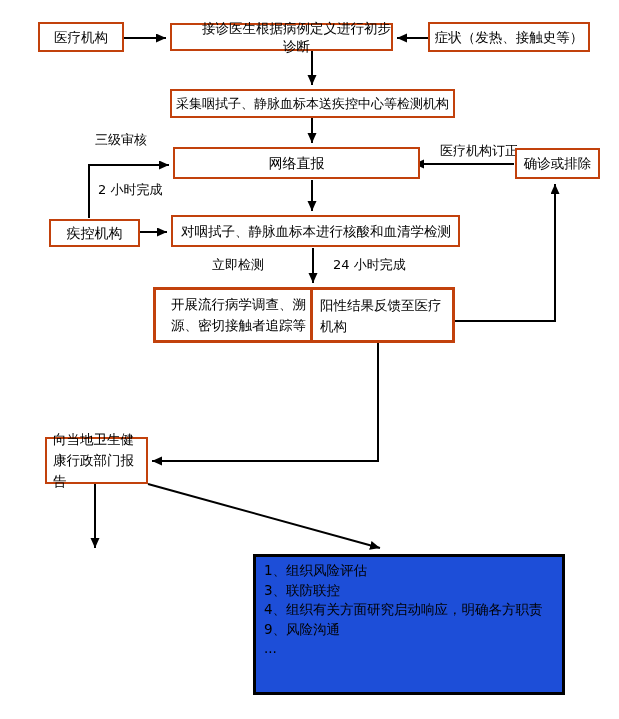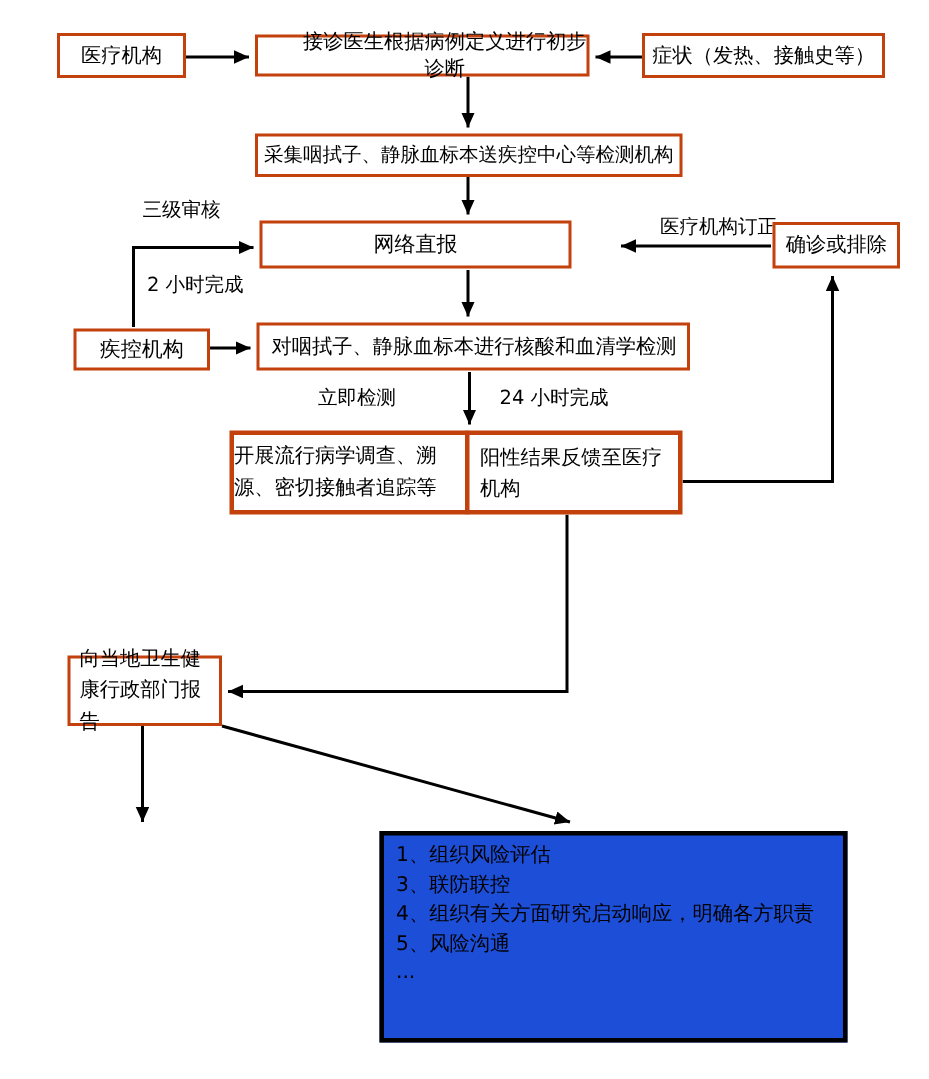--- a/index.html
+++ b/index.html
@@ -54,44 +54,44 @@
   <div class="box" style="left:38px; top:22px; width:86px; height:30px;">医疗机构</div>
 
   <div class="box" style="left:170px; top:23px; width:223px; height:28px;padding-left:30px;">接诊医生根据病例定义进行初步诊断</div>
 
   <div class="box" style="left:428px; top:22px; width:162px; height:30px;">症状（发热、接触史等）</div>
 
   <div class="box" style="left:170px; top:89px; width:285px; height:29px; font-size:13px;">采集咽拭子、静脉血标本送疾控中心等检测机构</div>
 
   <div class="label" style="left:95px; top:131px;">三级审核</div>
 
-  <div class="box" style="left:173px; top:147px; width:208px; height:32px; font-size:14px;">网络直报</div>
+  <div class="box" style="left:173px; top:147px; width:247px; height:32px; font-size:14px;">网络直报</div>
 
   <div class="label" style="left:428px; top:142px;padding-left:12px;">医疗机构订正</div>
 
   <div class="box" style="left:515px; top:148px; width:85px; height:31px;">确诊或排除</div>
 
   <div class="label" style="left:98px; top:181px;">2 小时完成</div>
 
   <div class="box" style="left:49px; top:219px; width:91px; height:28px; font-size:14px;">疾控机构</div>
 
   <div class="box left" style="left:171px; top:215px; width:289px; height:32px; padding-left:8px;">对咽拭子、静脉血标本进行核酸和血清学检测</div>
 
   <div class="label" style="left:212px; top:256px;">立即检测</div>
 
   <div class="label" style="left:333px; top:256px;">24 小时完成</div>
 
-  <div class="box thick left" style="left:153px; top:287px; width:160px; height:56px; padding-left:0; line-height:21px;">开展流行病学调查、溯源、密切接触者追踪等</div>
+  <div class="box thick left" style="left:153px; top:287px; width:160px; height:56px; padding-left:15px; line-height:21px;">开展流行病学调查、溯源、密切接触者追踪等</div>
 
   <div class="box thick left" style="left:310px; top:287px; width:145px; height:56px; padding-left:7px; line-height:21px; align-items:flex-start; padding-top:5px;">阳性结果反馈至医疗机构</div>
 
   <div class="box left" style="left:45px; top:437px; width:103px; height:47px; padding-left:6px; line-height:21px;">向当地卫生健康行政部门报告</div>
 
 
   <div class="list-box" style="left:253px; top:554px; width:312px; height:141px;">
     <div class="li">1、组织风险评估</div>
     <div class="li">3、联防联控</div>
     <div class="li">4、组织有关方面研究启动响应，明确各方职责</div>
-    <div class="li">5、风险沟通</div>
+    <div class="li">9、风险沟通</div>
     <div class="li">...</div>
   </div>
 
 </div>
 
 </body></html>

